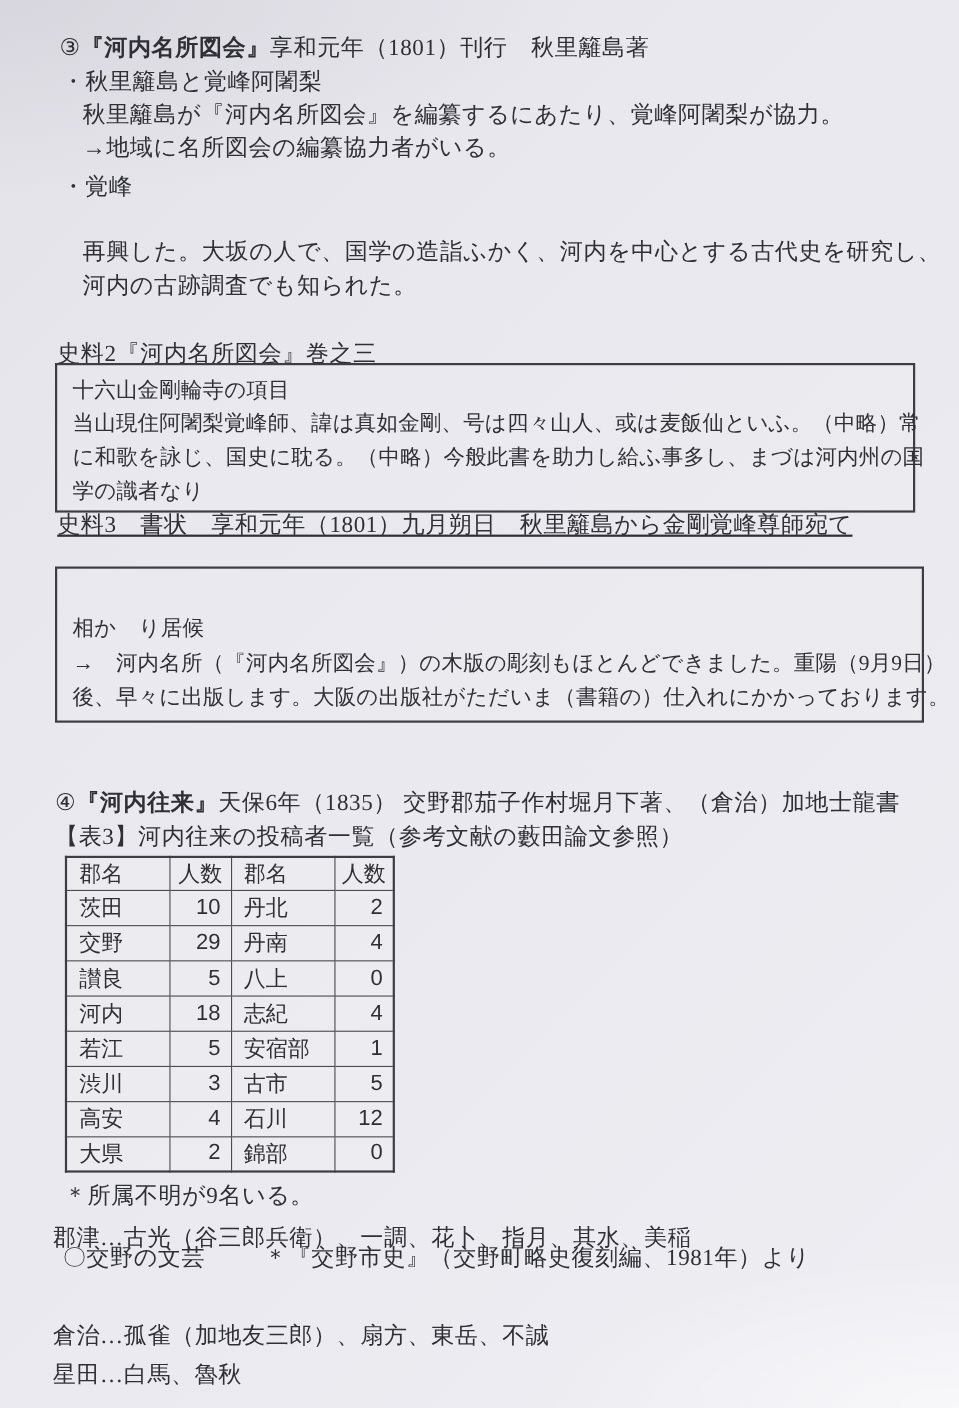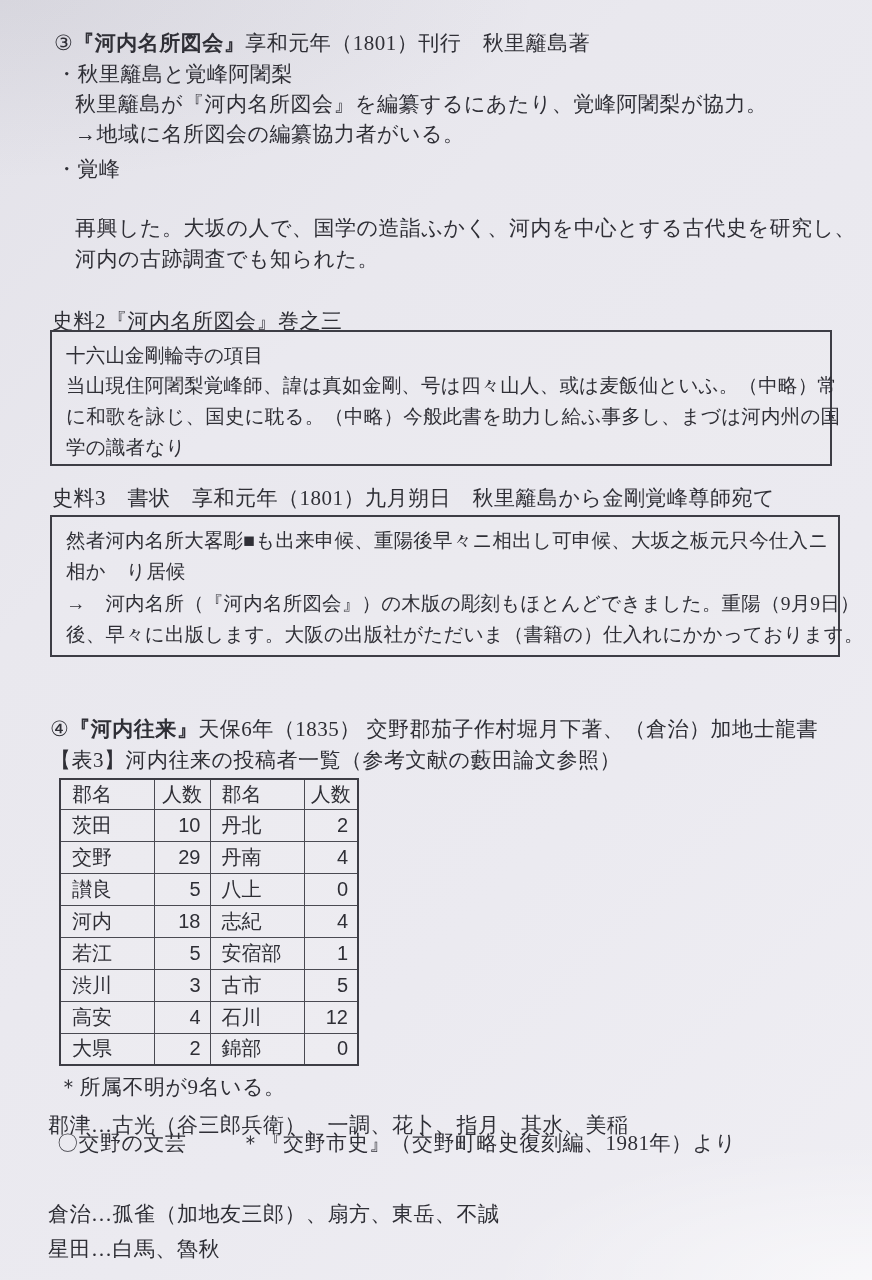--- a/index.html
+++ b/index.html
@@ -74,23 +74,22 @@
   <div class="t" style="left:75px;top:215px;">再興した。大坂の人で、国学の造詣ふかく、河内を中心とする古代史を研究し、</div>
   <div class="t" style="left:75px;top:246px;">河内の古跡調査でも知られた。</div>
 
   <div class="t" style="left:52px;top:308px;">史料2『河内名所図会』巻之三</div>
   <div class="rbox" style="left:50px;top:330px;width:782px;height:136px;"></div>
   <div class="t small" style="left:66px;top:344px;">十六山金剛輪寺の項目</div>
   <div class="t small" style="left:66px;top:374px;">当山現住阿闍梨覚峰師、諱は真如金剛、号は四々山人、或は麦飯仙といふ。（中略）常</div>
   <div class="t small" style="left:66px;top:405px;">に和歌を詠じ、国史に耽る。（中略）今般此書を助力し給ふ事多し、まづは河内州の国</div>
   <div class="t small" style="left:66px;top:436px;">学の識者なり</div>
 
-  <div class="t" style="left:52px;top:485px;">史料3　書状　享和元年（1801）九月朔日　秋里籬島から金剛覚峰尊師宛て</div>
+  <div class="t" style="left:52px;top:464px;text-decoration:underline;">史料3　書状　享和元年（1801）九月朔日　秋里籬島から金剛覚峰尊師宛て</div>
   <div class="rbox" style="left:50px;top:515px;width:790px;height:142px;"></div>
-  <div class="t small" style="left:66px;top:529px;">然者河内名所大畧彫■も出来申候、重陽後早々ニ相出し可申候、大坂之板元只今仕入ニ</div>
   <div class="t small" style="left:66px;top:560px;">相かゝり居候</div>
   <div class="t small" style="left:66px;top:592px;">→　河内名所（『河内名所図会』）の木版の彫刻もほとんどできました。重陽（9月9日）</div>
   <div class="t small" style="left:66px;top:623px;">後、早々に出版します。大阪の出版社がただいま（書籍の）仕入れにかかっております。</div>
 
   <div class="t" style="left:50px;top:716px;"><span>④</span><span class="bold">『河内往来』</span><span>天保6年（1835） 交野郡茄子作村堀月下著、（倉治）加地士龍書</span></div>
   <div class="t" style="left:50px;top:747px;">【表3】河内往来の投稿者一覧（参考文献の藪田論文参照）</div>
 
   <table class="gtable" style="left:59px;top:778px;width:298px;padding-left:24px;">
     <colgroup>
         <col style="width:94px">

